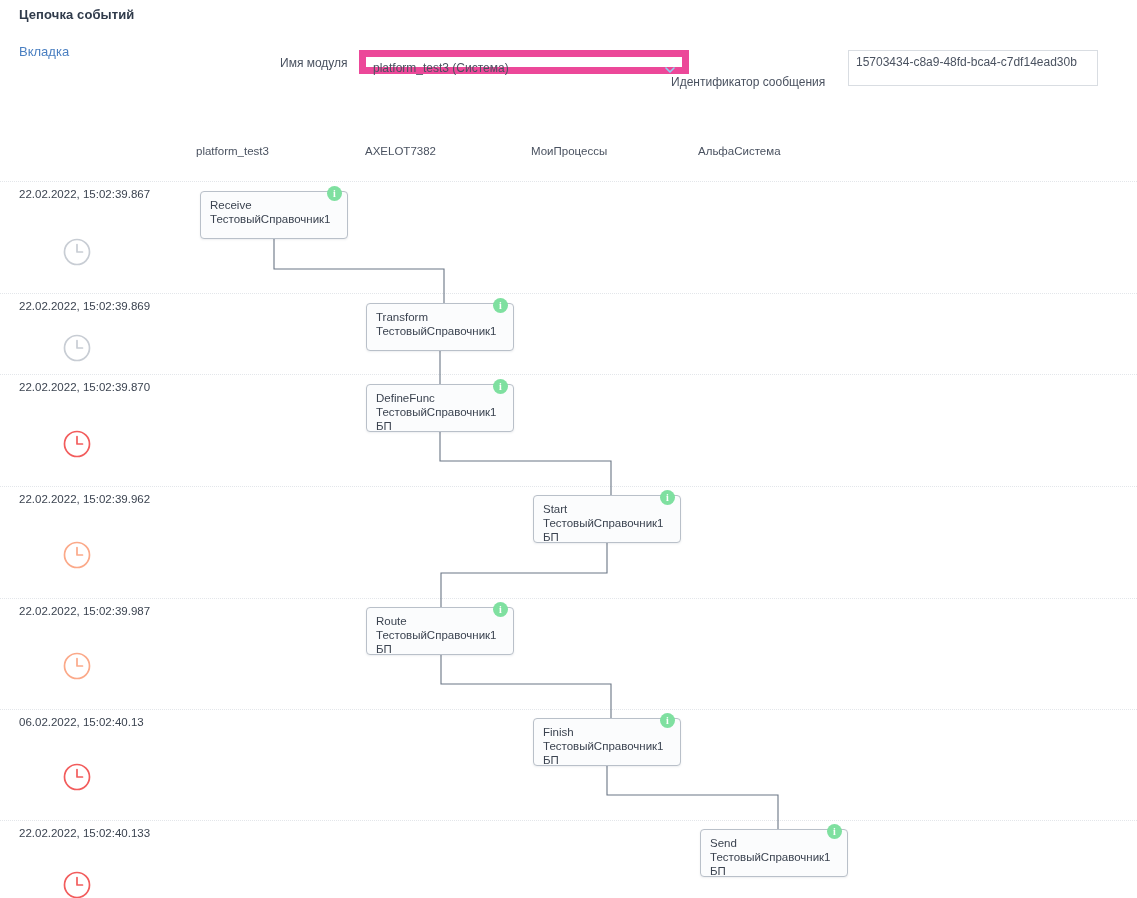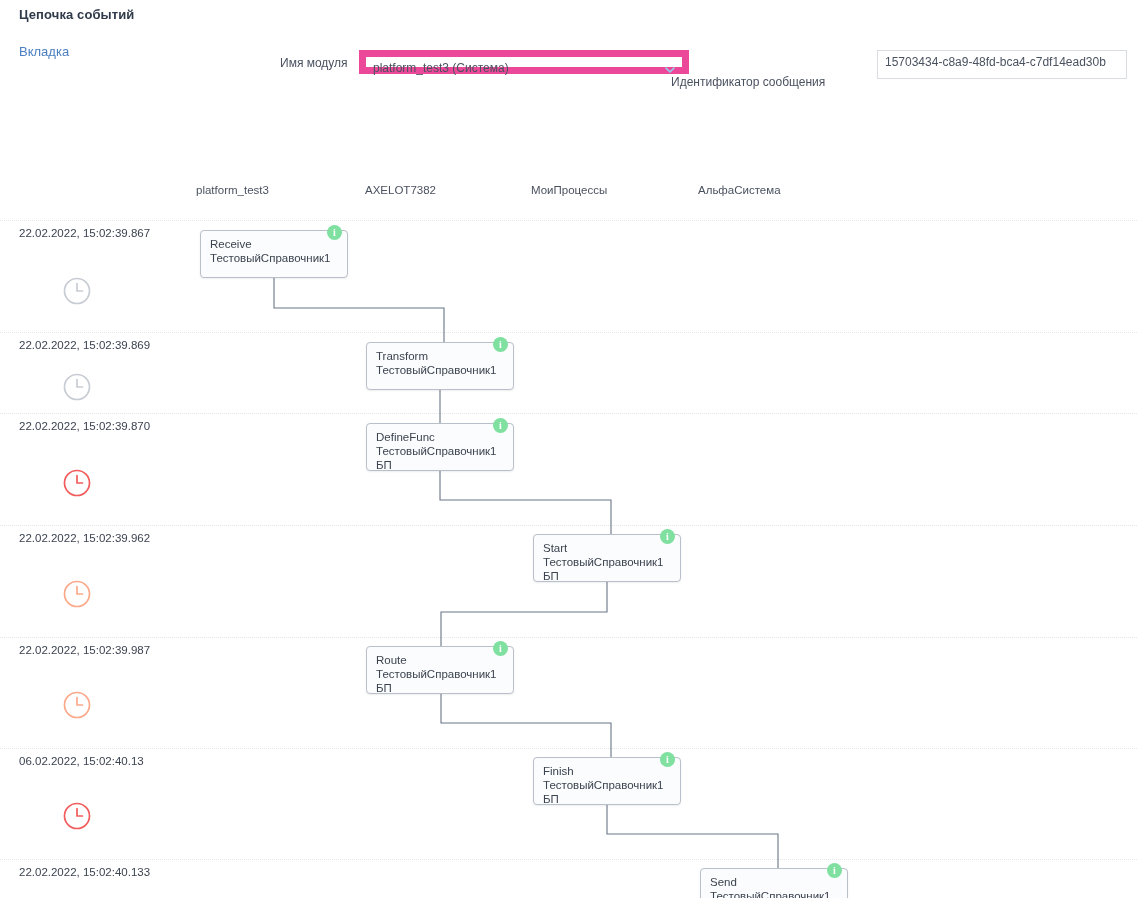--- a/index.html
+++ b/index.html
@@ -71,24 +71,24 @@
     position: absolute;
     right: 8px;
     top: 8px;
     width: 9px;
     height: 9px;
   }
   .chev svg { display: block; }
 
   .text-box {
     position: absolute;
-    left: 877px;
+    left: 848px;
     top: 50px;
     width: 250px;
-    height: 29px;
+    height: 36px;
     border: 1px solid #d9dde2;
     background: #ffffff;
     box-sizing: border-box;
     cursor: text;
   }
   .text-box .val {
     position: absolute;
     left: 7px;
     top: 4px;
     font-size: 12px;
@@ -105,21 +105,20 @@
     white-space: nowrap;
   }
 
   
   #canvas {
     position: absolute;
     left: 0;
     top: 0;
     width: 1137px;
     height: 668px;
-    margin-top: 39px;
   }
 
   .row-sep {
     position: absolute;
     left: 0;
     width: 1137px;
     height: 0;
     border-top: 1px dotted #e3e6ea;
   }
 

